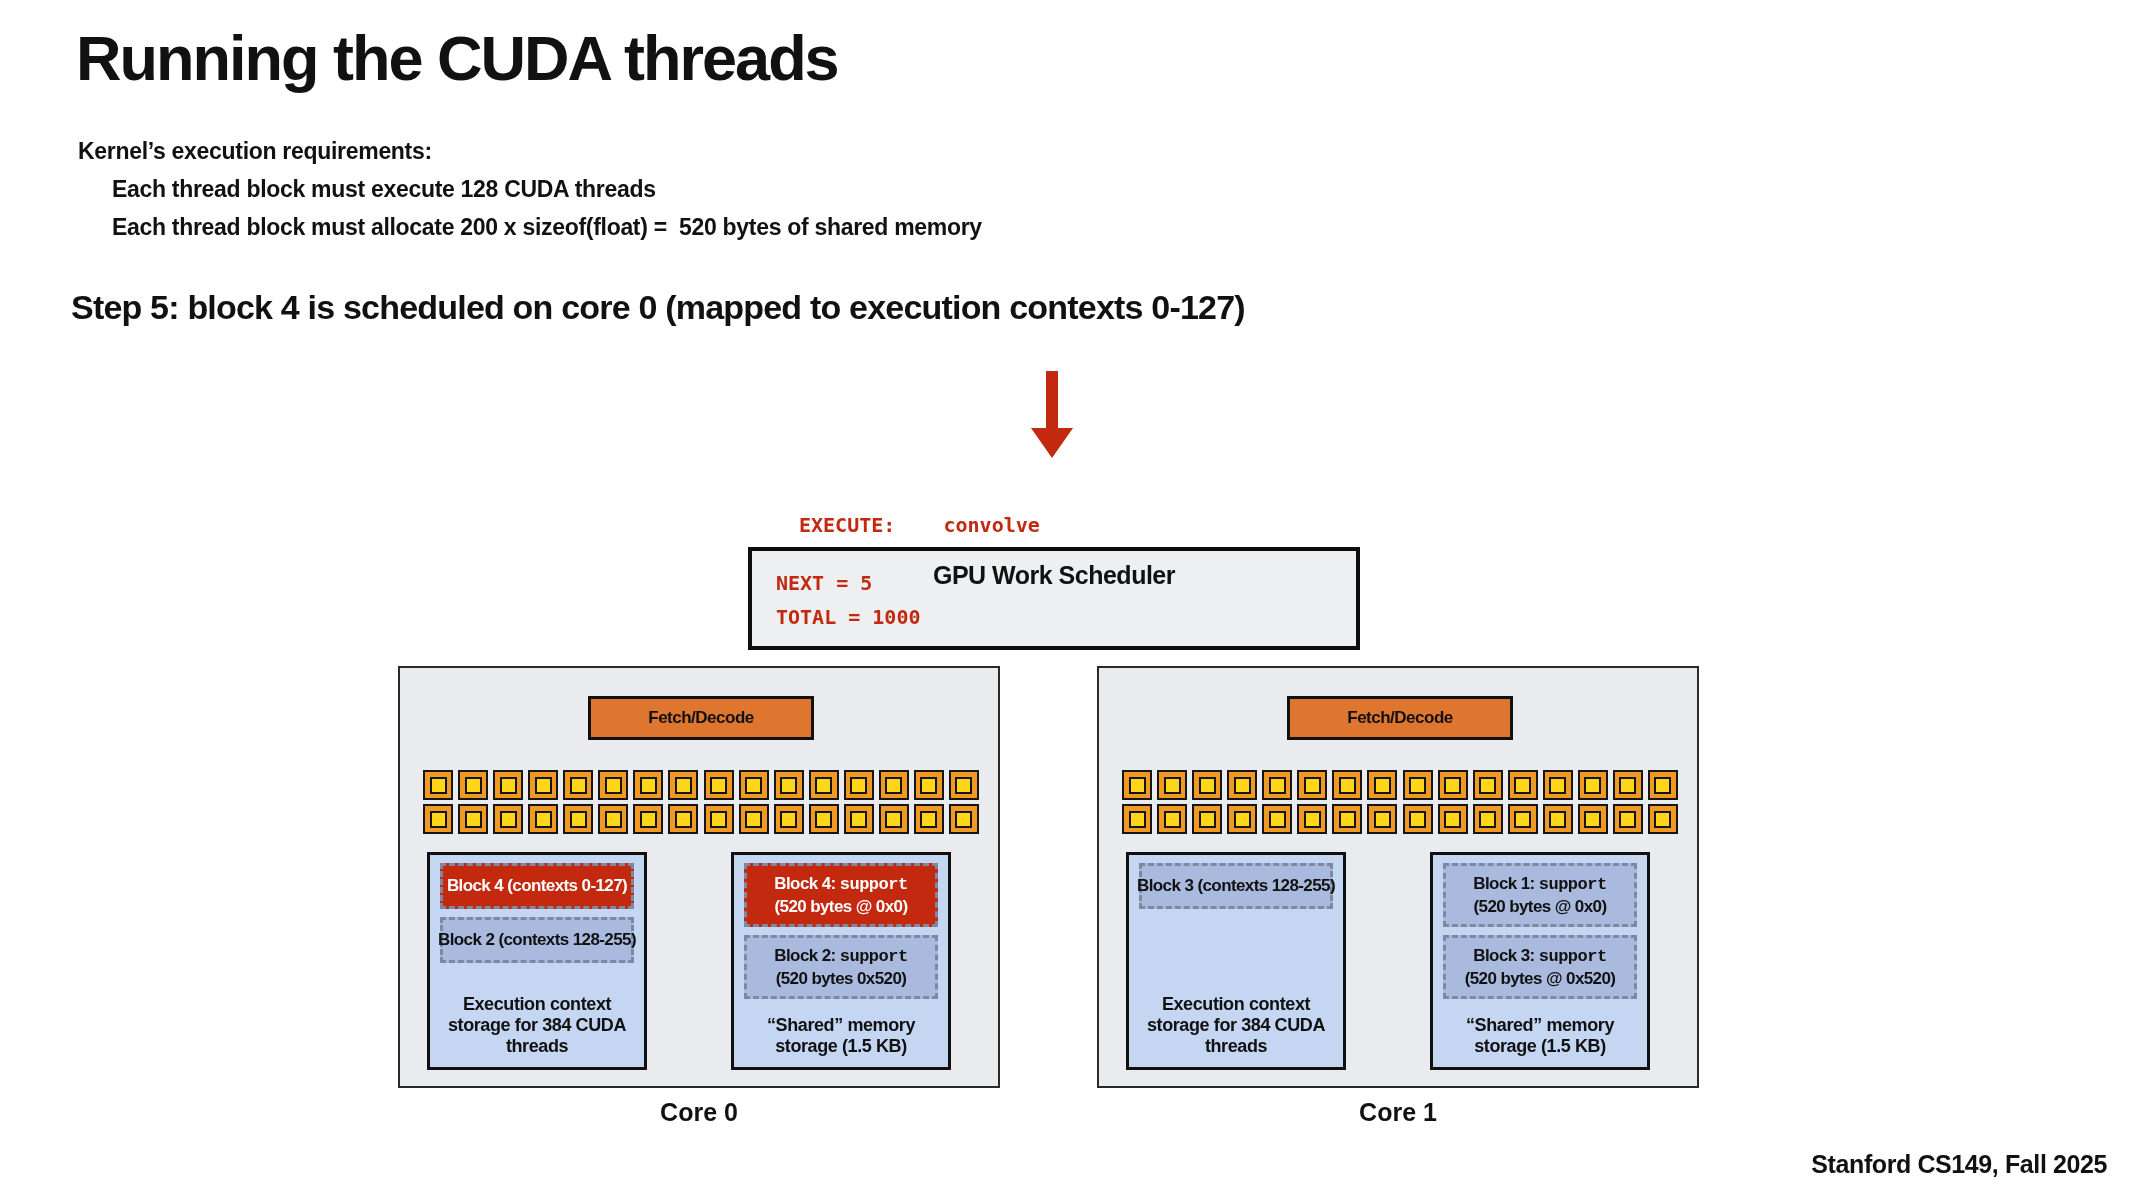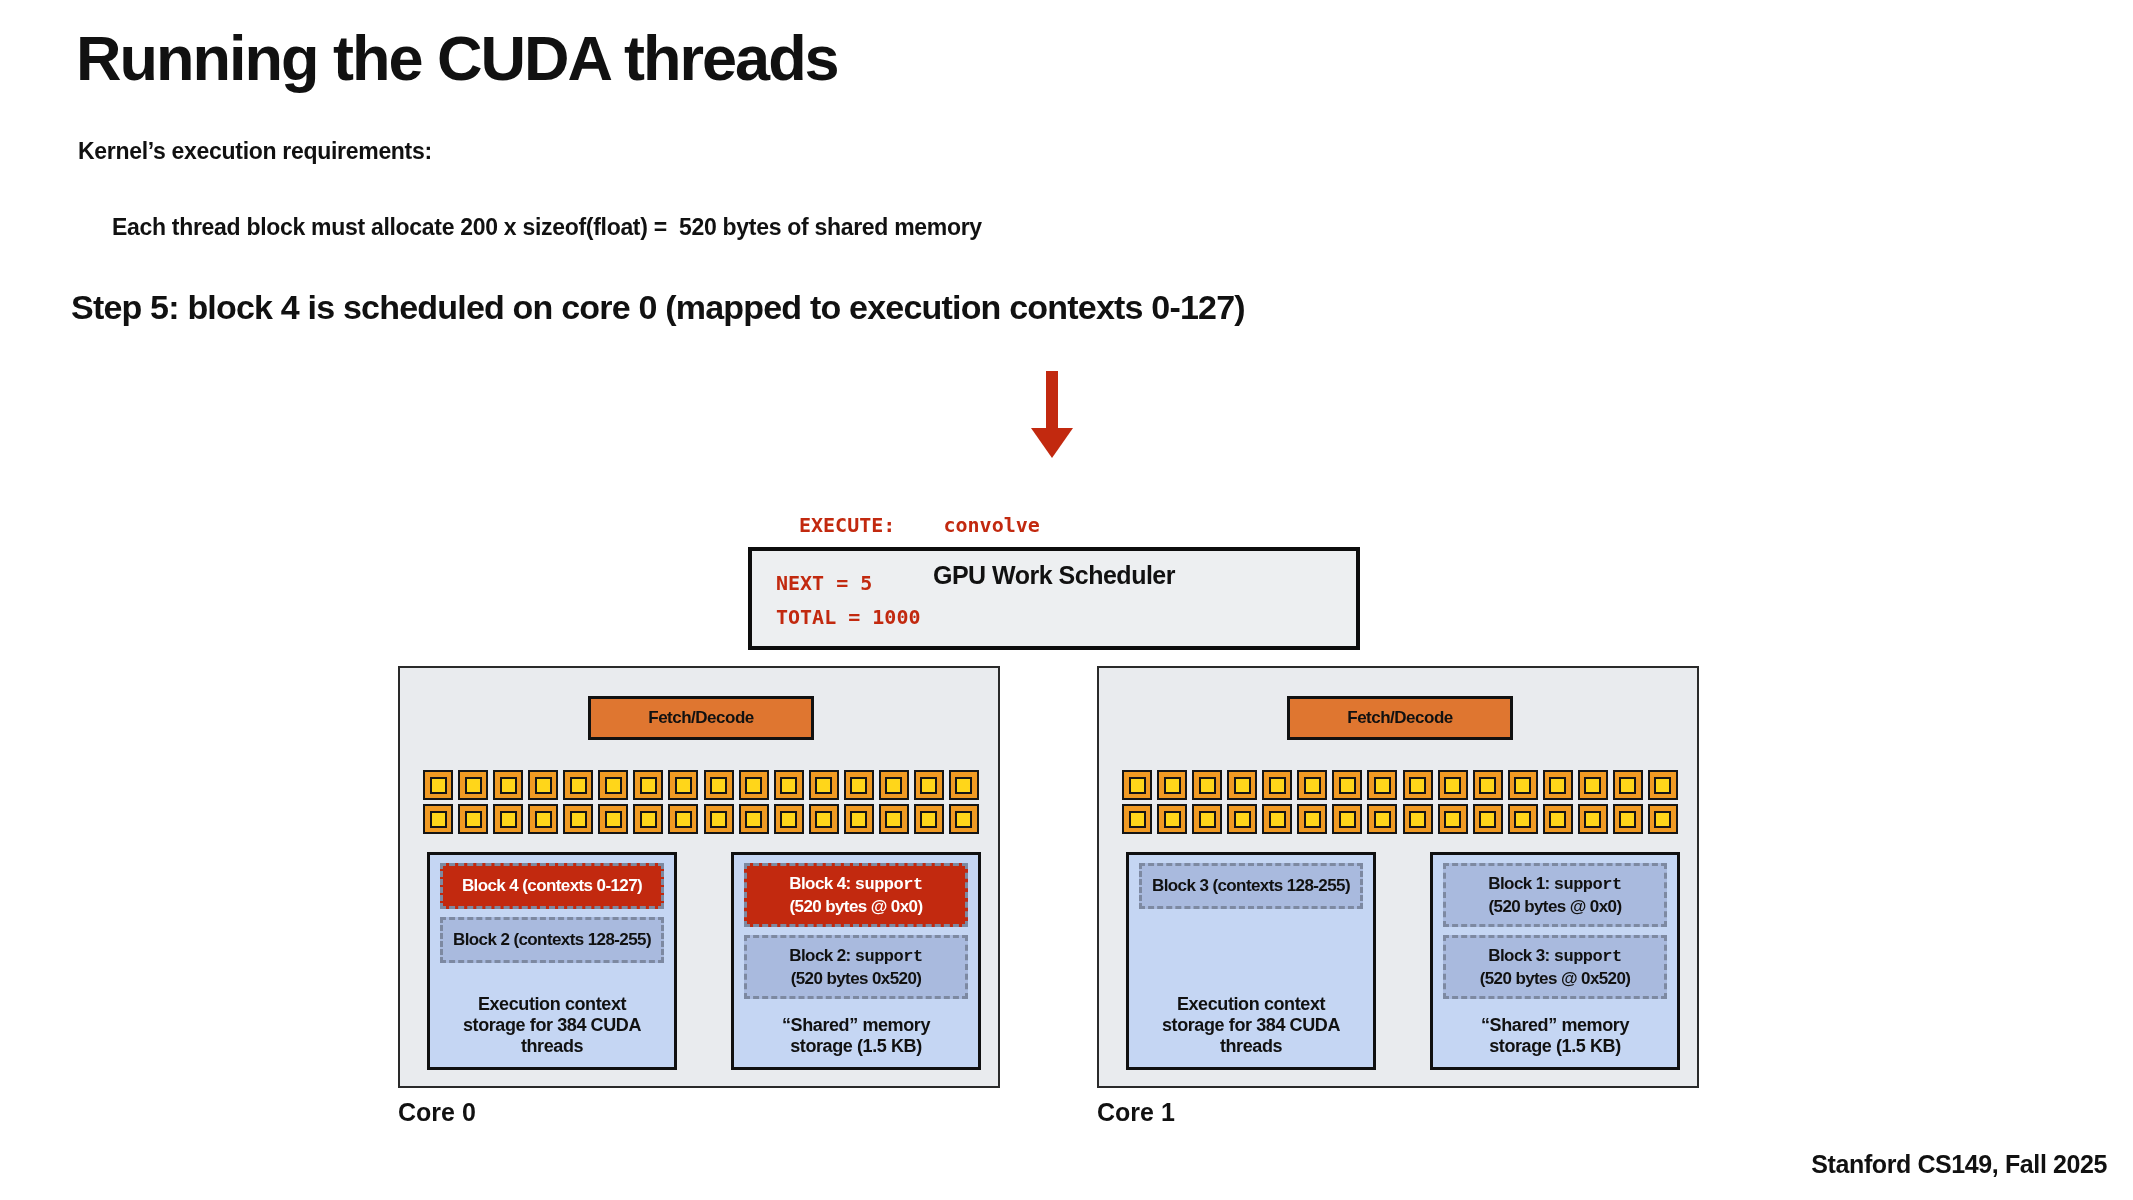--- a/index.html
+++ b/index.html
@@ -40,50 +40,51 @@
   .fetch { position:absolute; left:188px; top:28px; width:226px; height:44px; background:#df7630;
     border:3px solid #111; box-sizing:border-box; display:flex; align-items:center; justify-content:center;
     font-size:17px; font-weight:bold; letter-spacing:-0.5px; }
 
   .ctx-grid { position:absolute; left:23px; top:102px; width:556px; }
   .ctx-row { display:flex; justify-content:space-between; margin-bottom:4px; }
   .cell { width:30px; height:30px; background:#f09a23; border:2px solid #151515; box-sizing:border-box;
     display:flex; align-items:center; justify-content:center; }
   .cell-inner { width:17px; height:17px; background:#ffd61a; border:2px solid #151515; box-sizing:border-box; }
 
-  .panel { position:absolute; top:184px; width:250px; height:218px; background:#c5d6f3;
+  .panel { position:absolute; top:184px; width:220px; height:218px; background:#c5d6f3;
     border:3px solid #101010; box-sizing:border-box; }
   .panel-left { left:27px; }
   .panel-right { left:331px; }
 
   .block { margin:8px 10px 7px; border:3px dashed #7d89a1; background:#a9bade;
     display:flex; flex-direction:column; align-items:center; justify-content:center; text-align:center;
     font-size:17px; font-weight:bold; letter-spacing:-0.6px; line-height:22px; white-space:nowrap; }
   .block-ctx { height:40px; }
   .block-sup { height:58px; }
   .block-highlight { background:#c2290f; color:#ffffff; }
   .mono { font-family:Liberation Mono, monospace; font-weight:bold; letter-spacing:-0.5px; }
 
   .storage { position:absolute; left:50%; transform:translateX(-50%); bottom:10px; width:205px;
     text-align:center; font-size:18px; font-weight:bold; letter-spacing:-0.4px; line-height:21px; }
 
-  .core-label { position:absolute; top:1098px; width:602px; 
+  .core-label { position:absolute; top:1098px; width:602px; text-align:center;
     font-size:25px; font-weight:bold; }
   .core-label-0 { left:398px; }
   .core-label-1 { left:1097px; }
 
   .footer { position:absolute; right:26px; top:1150px; font-size:25px; font-weight:bold; letter-spacing:-0.4px; }
 </style>
 </head>
 <body>
 
 <div class="slide">
 
   <div class="abs title">Running the CUDA threads</div>
   <div class="abs req-header">Kernel’s execution requirements:</div>
+  <div class="abs req-item req-item-1">Each thread block must execute 128 CUDA threads</div>
   <div class="abs req-item req-item-2">Each thread block must allocate 200 x sizeof(float) =  520 bytes of shared memory</div>
   <div class="abs step">Step 5: block 4 is scheduled on core 0 (mapped to execution contexts 0-127)</div>
 
   <div class="abs arrow-stem"></div>
   <div class="abs arrow-head"></div>
 
   <div class="abs launch">
     <div>EXECUTE:    convolve</div>
     <div>ARGS:       N, input_array, output_array</div>
     <div>NUM_BLOCKS: 1000</div>

